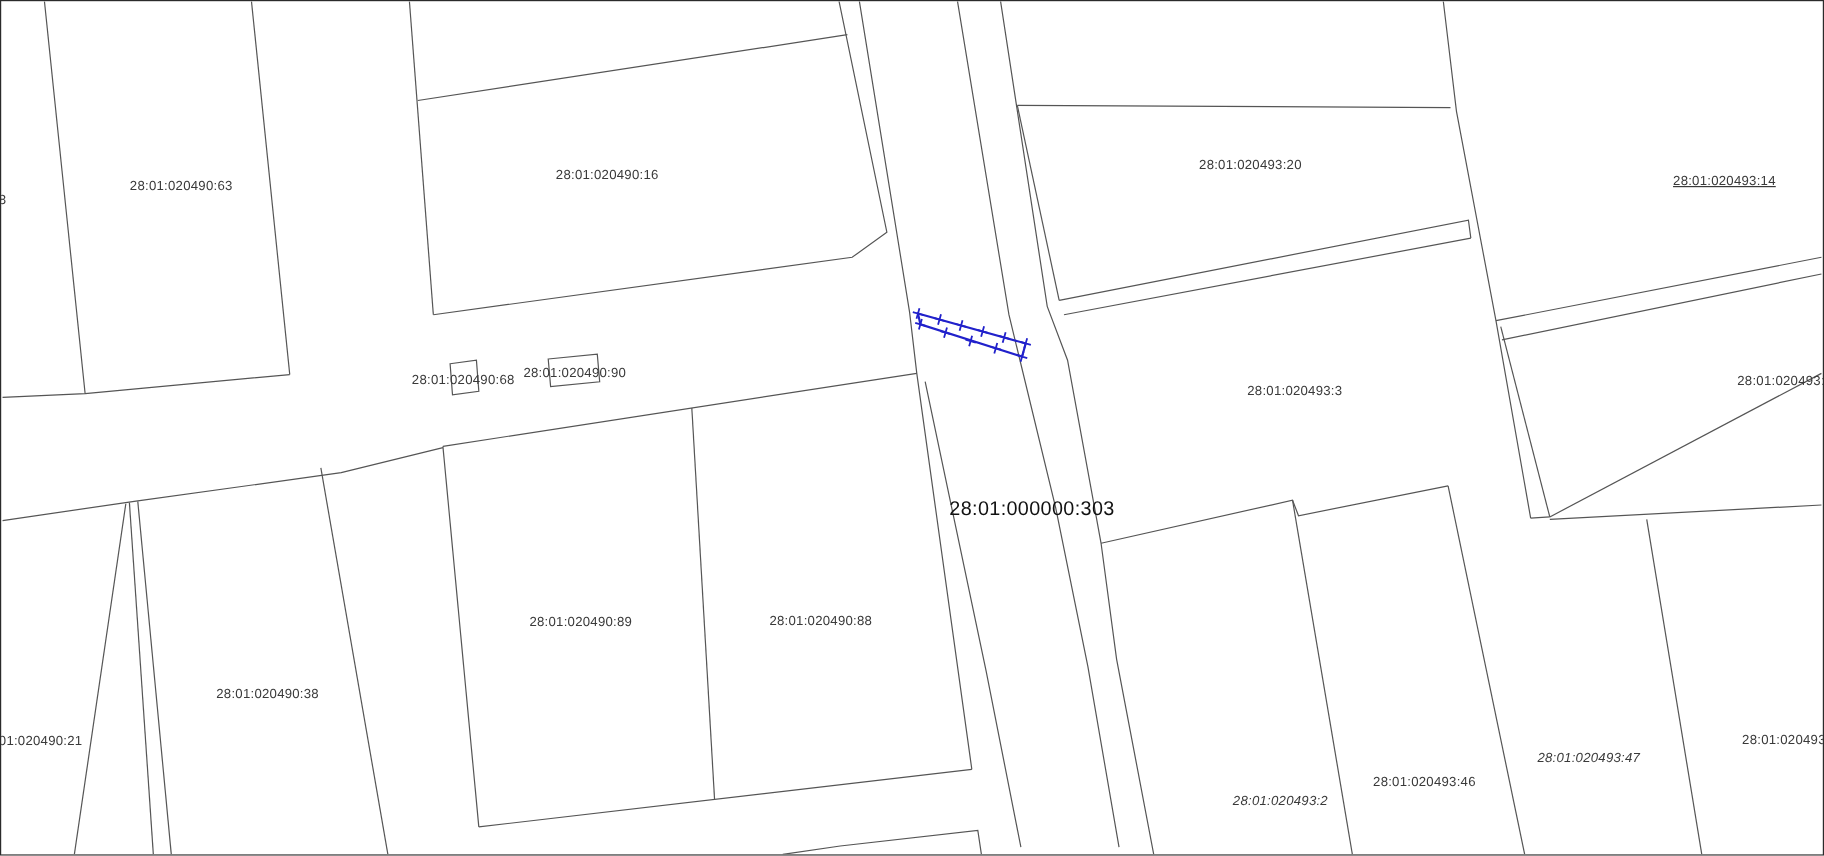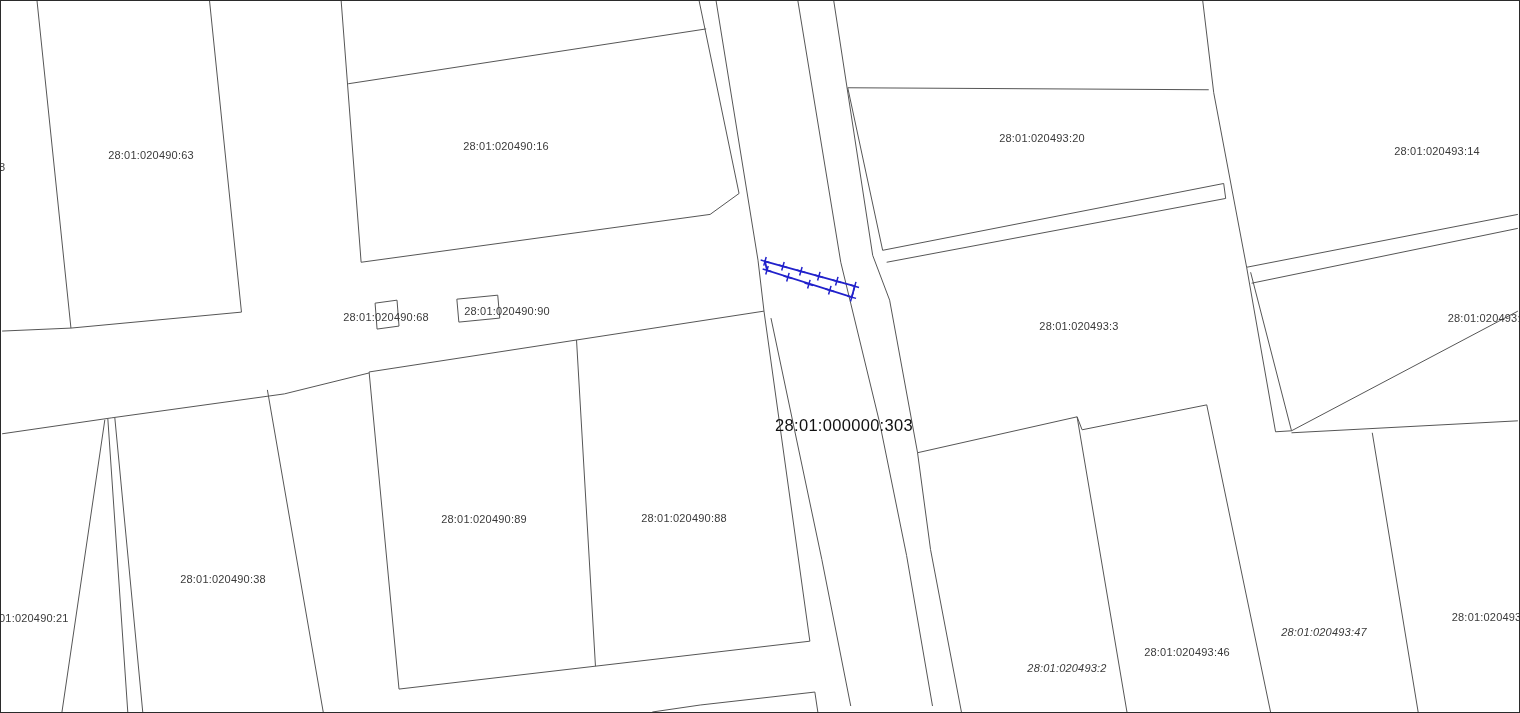--- a/index.html
+++ b/index.html
@@ -17,21 +17,21 @@
     position:absolute;
     transform:translate(-50%,-50%);
     white-space:nowrap;
     font-size:11px;
     color:#3a3a3a;
     letter-spacing:0.2px;
     user-select:none;
   }
   .lbl-left{transform:translate(0,-50%);}
   .lbl-right{transform:translate(-100%,-50%);}
-  .lbl-big{font-size:16.5px;color:#111111;letter-spacing:0.3px;}
+  .lbl-big{font-size:16.5px;color:#111111;letter-spacing:0.3px;margin-left:16px;}
 </style>
 </head>
 <body>
 
 <div class="map-viewport">
 
   <svg class="map-layer" width="1520" height="713" viewBox="0 0 1520 713">
     <defs>
       <path id="tick" d="M-4.5,0H4.5M0,-4.5V4.5"></path>
     </defs>
@@ -99,23 +99,23 @@
         <use href="#tick" transform="translate(830,290) rotate(16)"></use>
         <use href="#tick" transform="translate(852,297) rotate(16)"></use>
       </g>
     </g>
   </svg>
 
   <span class="lbl lbl-left" style="left:-2px;top:166px;">8</span>
   <span class="lbl" style="left:150px;top:154px;text-align:center;">28:01:020490:63</span>
   <span class="lbl" style="left:505px;top:145px;">28:01:020490:16</span>
   <span class="lbl" style="left:1041px;top:137px;">28:01:020493:20</span>
-  <span class="lbl" style="left:1436px;top:150px;">28:01:020493:14</span>
+  <span class="lbl" style="left:1436px;top:150px;text-decoration:underline;">28:01:020493:14</span>
   <span class="lbl" style="left:385px;top:316px;">28:01:020490:68</span>
-  <span class="lbl" style="left:478px;top:310px;margin-left:28px;">28:01:020490:90</span>
+  <span class="lbl" style="left:478px;top:310px;">28:01:020490:90</span>
   <span class="lbl" style="left:1078px;top:325px;">28:01:020493:3</span>
   <span class="lbl lbl-right" style="left:1526px;top:317px;">28:01:020493:8</span>
   <span class="lbl lbl-big" style="left:843px;top:424px;">28:01:000000:303</span>
   <span class="lbl" style="left:208px;top:578px;margin-left:14px;">28:01:020490:38</span>
   <span class="lbl lbl-left" style="left:-2px;top:617px;">01:020490:21</span>
   <span class="lbl" style="left:483px;top:518px;">28:01:020490:89</span>
   <span class="lbl" style="left:683px;top:517px;">28:01:020490:88</span>
   <span class="lbl" style="left:1066px;top:667px;font-style:italic;">28:01:020493:2</span>
   <span class="lbl" style="left:1186px;top:651px;">28:01:020493:46</span>
   <span class="lbl" style="left:1323px;top:631px;font-style:italic;">28:01:020493:47</span>

